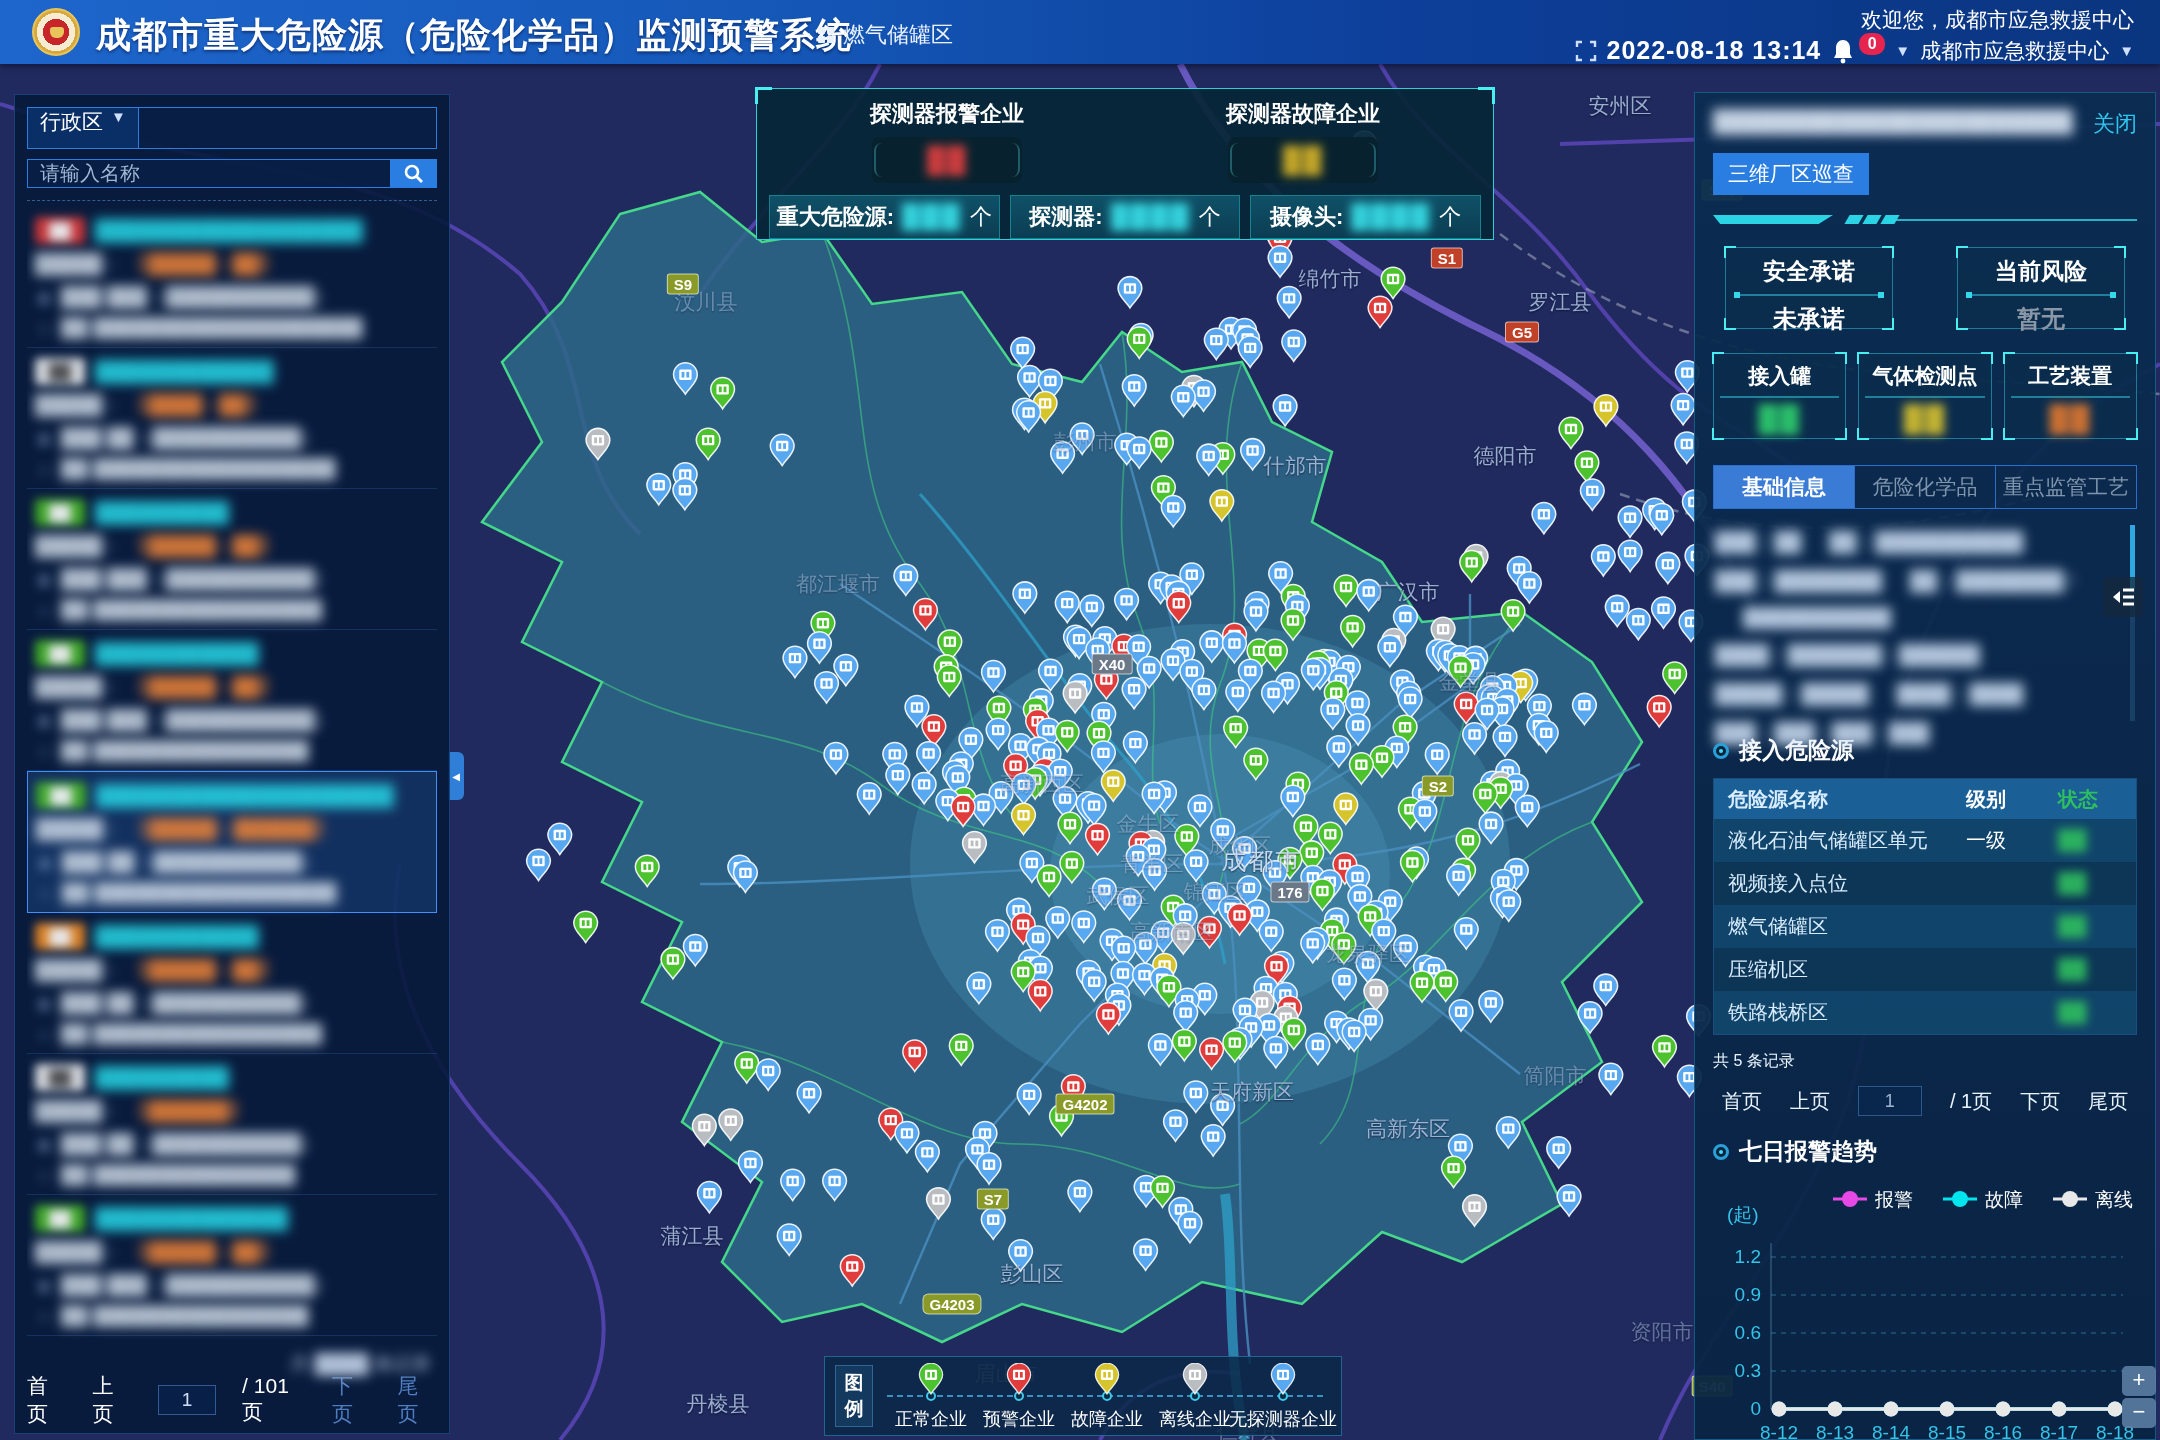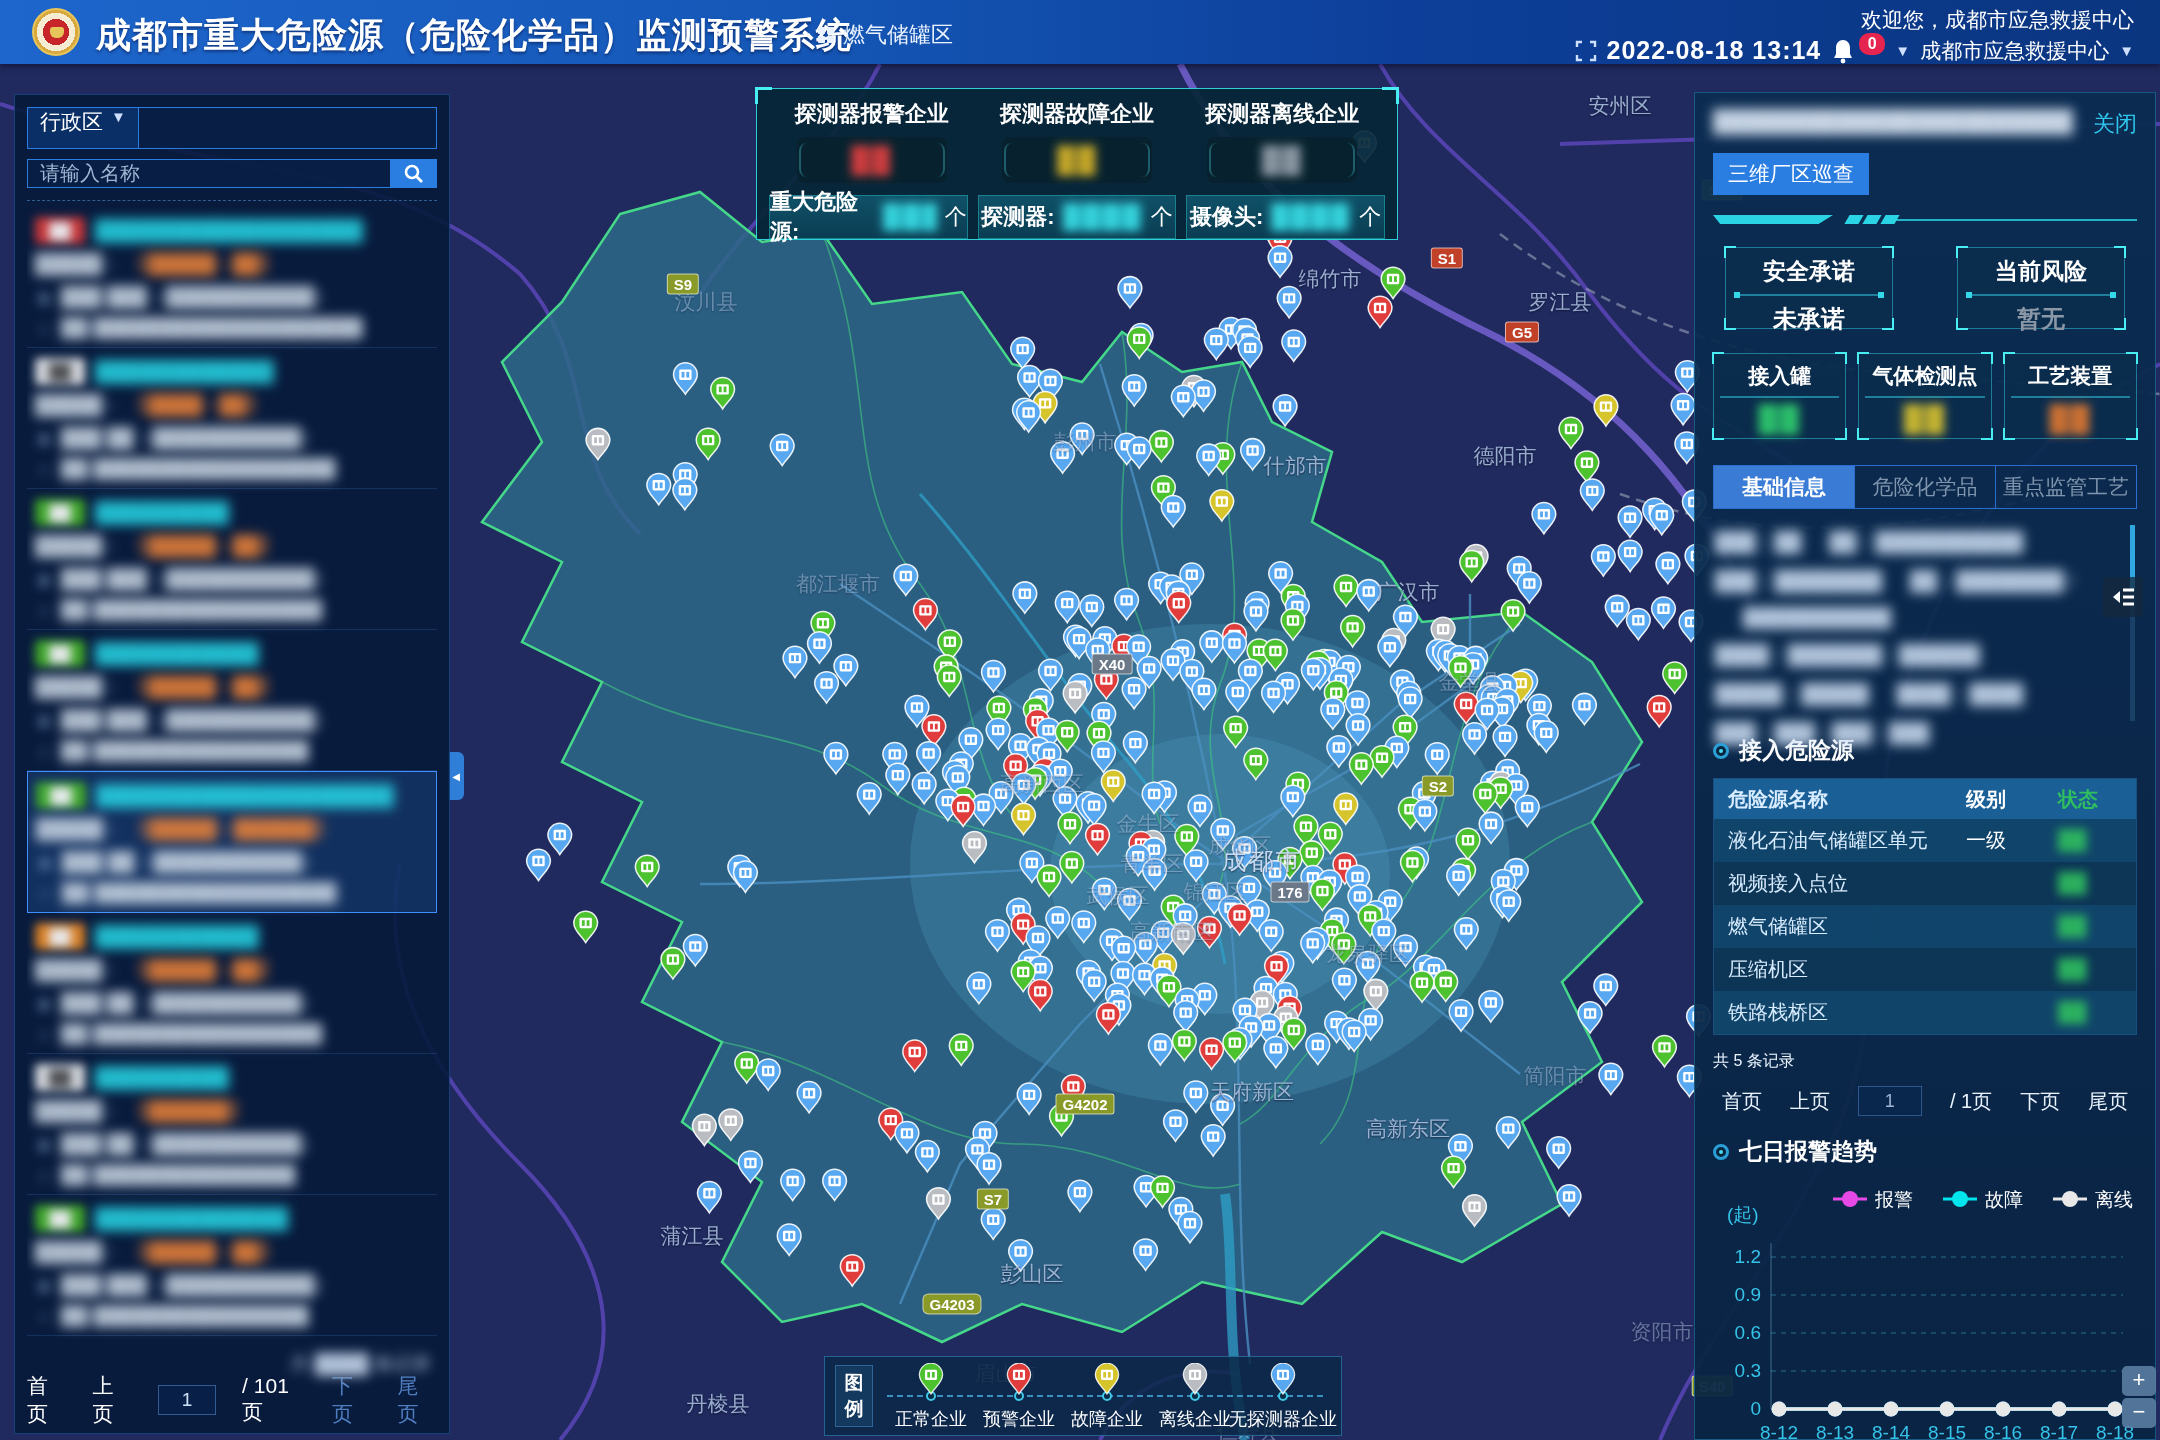--- a/index.html
+++ b/index.html
@@ -41,21 +41,21 @@
   .road-badge { position:absolute; transform:translate(-50%,-50%); font-size:15px; font-weight:700; color:#fff;
     padding:1px 6px; border-radius:3px; border:1px solid rgba(255,255,255,.6); pointer-events:none; }
   #collapse-tab { position:absolute; left:448px; top:752px; width:16px; height:48px; background:#2f7fd8;
     border-radius:0 6px 6px 0; color:#fff; font-size:10px; display:flex; align-items:center; justify-content:center;
     cursor:pointer; z-index:20; }
   #map-zoom { position:absolute; right:4px; bottom:12px; width:34px; z-index:70; display:flex; flex-direction:column; gap:2px; }
   #map-zoom div { height:30px; background:rgba(96,130,168,.85); color:#fff; font-size:22px; line-height:28px;
     text-align:center; border-radius:5px; cursor:pointer; }
 
   
-  #stats { position:absolute; left:756px; top:88px; width:642px; height:152px; z-index:40;
+  #stats { position:absolute; left:756px; top:88px; width:738px; height:152px; z-index:40;
     background:rgba(7,38,54,.92); border:1px solid #2bcfd6; padding:10px 12px 8px; }
   .corner::before,.corner::after { content:""; position:absolute; width:14px; height:14px; }
   .corner::before { left:-2px; top:-2px; border-left:3px solid #49eef2; border-top:3px solid #49eef2; }
   .corner::after { right:-2px; top:-2px; border-right:3px solid #49eef2; border-top:3px solid #49eef2; }
   #stats-top { display:flex; }
   #stats-top .st-col { flex:1; text-align:center; }
   #stats-top .st-label { color:#fff; font-size:22px; font-weight:700; }
   .st-valbox { margin:8px auto 0; width:150px; height:46px; background:#07222e; border-radius:8px; position:relative;
     display:flex; align-items:center; justify-content:center; }
   .st-valbox::before,.st-valbox::after { content:""; position:absolute; width:12px; height:34px; top:6px; }
@@ -2781,26 +2781,20 @@
         <div class="st-valbox">
           <span class="st-value masked-sm" style="color: rgb(227, 64, 64);">██</span>
         </div>
       </div>
       <div class="st-col">
         <div class="st-label">探测器故障企业</div>
         <div class="st-valbox">
           <span class="st-value masked-sm" style="color: rgb(216, 180, 40);">██</span>
         </div>
       </div>
-      <div class="st-col">
-        <div class="st-label">探测器离线企业</div>
-        <div class="st-valbox">
-          <span class="st-value masked-sm" style="color: rgb(151, 162, 173);">██</span>
-        </div>
-      </div>
     </div>
   <div id="stats-bottom">
       <div class="sb-cell">
         <span class="sb-label">重大危险源:</span>
         <span class="sb-value masked-sm">███</span>
         <span class="sb-unit">个</span>
       </div>
       <div class="sb-cell">
         <span class="sb-label">探测器:</span>
         <span class="sb-value masked-sm">████</span>

